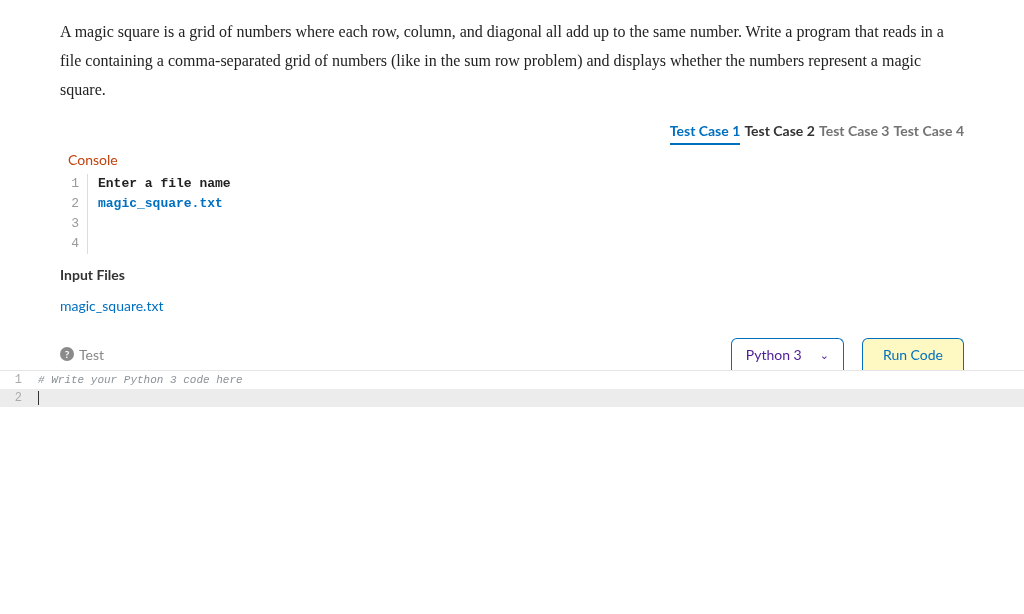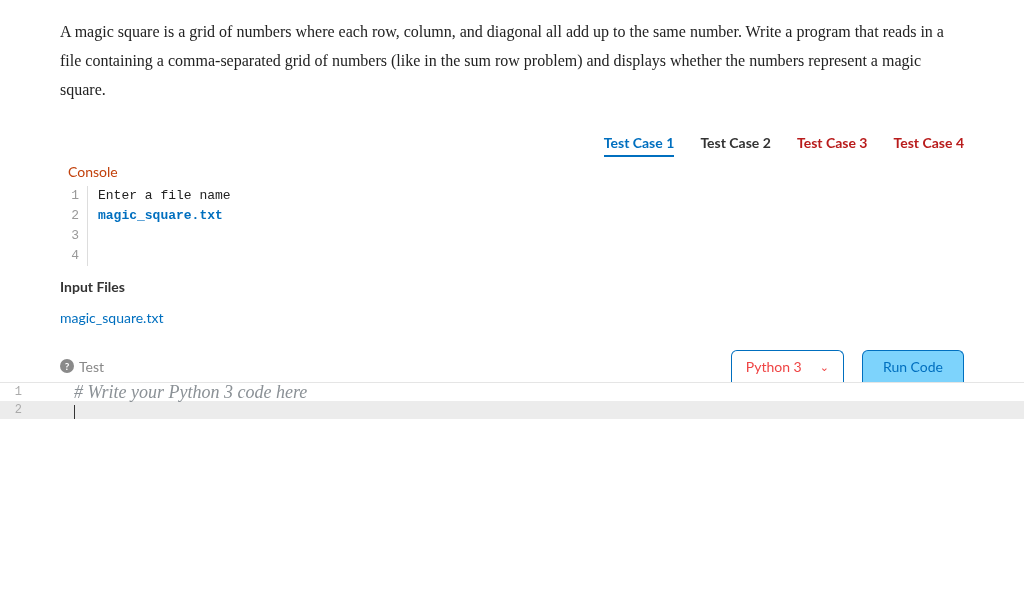--- a/index.html
+++ b/index.html
@@ -19,41 +19,40 @@
     font-weight: 500;
     color: #2d2d2d;
     margin: 0 0 18px 0;
     letter-spacing: 0.2px;
   }
   .description {
     font-family: Georgia, "Times New Roman", serif;
     font-size: 16px;
     line-height: 1.8;
     color: #222;
-    margin: 0 0 28px 0;
+    margin: 0 0 16px 0;
   }
   .tabs-row {
     text-align: right;
     margin: 6px 0 4px 0;
   }
   .tab {
     display: inline-block;
     font-size: 14px;
     font-weight: 700;
-    margin-left: 22px;
     padding-bottom: 4px;
     cursor: pointer;
     color: #333;
   }
   .tab.active {
     color: #006fbf;
     border-bottom: 2px solid #006fbf;
   }
   .tab.disabled {
-    color: #b91c1c;
+    color: #737373;
     cursor: default;
   }
   .section-label {
     font-size: 14px;
     color: #c2410c;
     margin: 6px 0 6px 8px;
   }
   .console {
     margin: 4px 0 12px 4px;
   }
@@ -71,20 +70,21 @@
     font-size: 13px;
     border-right: 1px solid #ddd;
     user-select: none;
   }
   .console .line {
     padding-left: 10px;
     font-family: Consolas, "Courier New", monospace;
     font-size: 13px;
     color: #222;
     white-space: pre;
+    font-weight: bold;
   }
   .console .line.input { color: #006fbf; font-weight: bold; }
   .inputfiles-header {
     font-size: 14px;
     font-weight: 700;
     color: #333;
     margin: 10px 0 12px 0;
   }
   .file-link {
     font-size: 14px;
@@ -117,40 +117,40 @@
     font-weight: bold;
     align-items: center;
     justify-content: center;
   }
   .spacer { flex: 1; }
   .dropdown {
     border: 1px solid #006fbf;
     border-radius: 6px 6px 0 0;
     border-bottom: none;
     padding: 7px 14px;
-    color: #ef4444;
+    color: #4c1d95;
     font-size: 14px;
     display: flex;
     align-items: center;
     gap: 18px;
     cursor: pointer;
     margin-right: 18px;
     min-width: 100px;
     justify-content: space-between;
   }
   .dropdown .chev { font-size: 11px; }
   .run-btn {
     border: 1px solid #006fbf;
     border-radius: 6px 6px 0 0;
     border-bottom: none;
     padding: 7px 20px;
     color: #006fbf;
     font-size: 14px;
     cursor: pointer;
-    background: #7dd3fc;
+    background: #fef9c3;
   }
   .editor {
     margin-top: 0;
     border-top: 1px solid #e5e5e5;
   }
   .editor .erow {
     display: flex;
     line-height: 18px;
   }
   .editor .egutter {
@@ -159,24 +159,23 @@
     padding-right: 8px;
     color: #aaa;
     font-family: Consolas, "Courier New", monospace;
     font-size: 12px;
     user-select: none;
     background: #fff;
   }
   .editor .eline {
     flex: 1;
     padding-left: 8px;
-    font-family: Liberation Serif, serif;
-    font-size: 18px;
+    font-family: Liberation Mono, monospace;
+    font-size: 11px;
     white-space: pre;
-    margin-left: 36px;
   }
   .editor .erow.comment .eline { color: #8b9196; font-style: italic; }
   .editor .erow.active { background: #ececec; }
   .editor .erow.active .egutter { background: #ececec; }
   .editor .cursor {
     display: inline-block;
     width: 1px;
     height: 14px;
     background: #333;
     vertical-align: middle;

